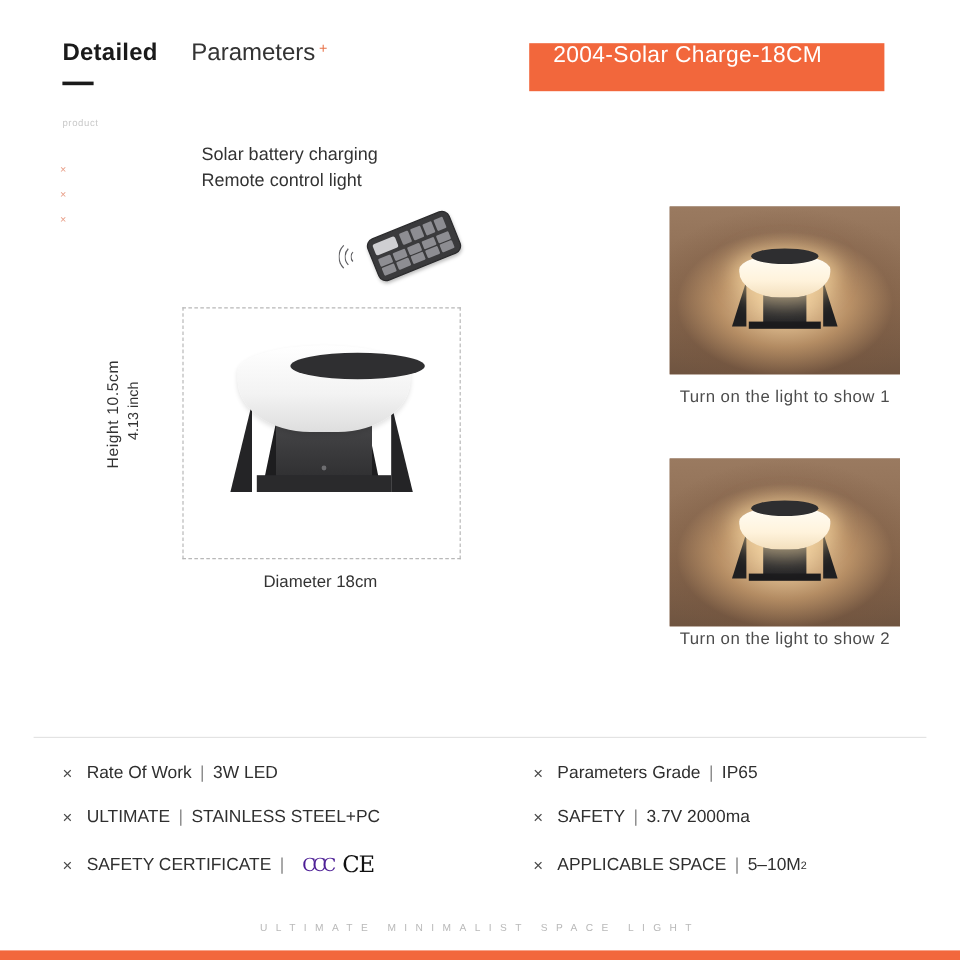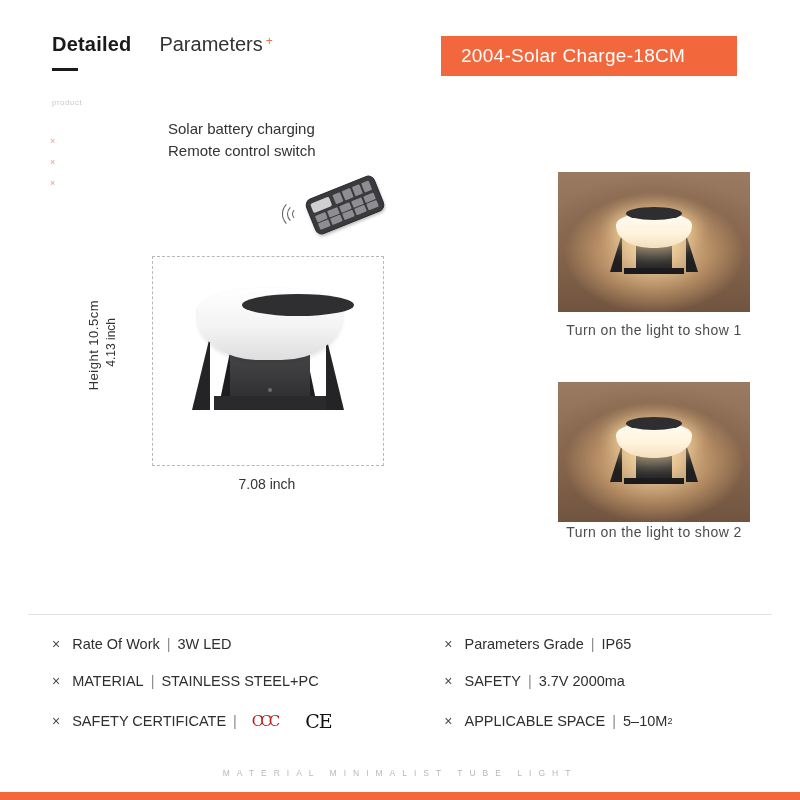--- a/index.html
+++ b/index.html
@@ -77,21 +77,20 @@
   
   .banner {
     position: absolute;
     left: 441px;
     top: 36px;
     width: 296px;
     height: 40px;
     background: #f2673c;
     background: linear-gradient(90deg,#f1663b 0%, #f0apart 100%);
     display: flex;
-    align-items: center;
   }
   .banner-text {
     color: #ffffff;
     font-size: 19px;
     margin-left: 20px;
     letter-spacing: .3px;
   }
 
   
   .feature {
@@ -394,26 +393,26 @@
   .spec-x {
     color: #4a4a4a;
     font-size: 14px;
     margin-right: 12px;
   }
   .ccc-mark {
     display: inline-block;
     margin-left: 8px;
     font-size: 15px;
     letter-spacing: -3px;
-    color: #b91c1c;
+    color: #4c1d95;
     font-family: "DejaVu Serif", serif;
   }
   .ce-mark {
     display: inline-block;
-    margin-left: 28px;
+    margin-left: 8px;
     font-size: 19px;
     font-family: "DejaVu Serif", serif;
     letter-spacing: -1px;
     color: #111;
   }
   .sup { font-size: 9px; vertical-align: super; }
 
   
   .footer-text {
     position: absolute;
@@ -446,21 +445,21 @@
   <div class="product-tag">product</div>
   <div class="tiny-x x1">×</div>
   <div class="tiny-x x2">×</div>
   <div class="tiny-x x3">×</div>
 
   <div class="banner">
     <span class="banner-text">2004-Solar Charge-18CM</span>
   </div>
 
   <div class="feature f1">Solar battery charging</div>
-  <div class="feature f2">Remote control switch</div>
+  <div class="feature f2">Remote control light</div>
 
   <div class="remote-wrap">
     <div class="wave w1"></div>
     <div class="wave w2"></div>
     <div class="wave w3"></div>
     <div class="remote-body">
       <div class="remote-screen"></div>
       <div class="remote-keys2">
         <i></i>
           <i></i>
@@ -493,21 +492,21 @@
     <div class="leg l4"></div>
     <div class="lamp-body"></div>
     <div class="lamp-base"></div>
     <div class="lamp-shade">
       <div class="lamp-shade-inner"></div>
     </div>
     <div class="lamp-dot"></div>
   </div>
 
   <div class="dim-diam">
-    <div>7.08 inch</div>
+    <div>Diameter 18cm</div>
   </div>
 
   <div class="photo p1">
     <div class="photo-bg"></div>
     <div class="mini-lamp">
       <div class="ml-leg a"></div>
       <div class="ml-leg b"></div>
       <div class="ml-body"></div>
       <div class="ml-base"></div>
       <div class="ml-shade"></div>
@@ -543,21 +542,21 @@
         <span class="spec-x">×</span>
         <span>Parameters Grade</span>
         <span style="margin:0 7px;color:#8a8a8a;">|</span>
         <span>IP65</span>
       </div>
     </div>
 
     <div class="spec-row">
       <div class="spec-cell">
         <span class="spec-x">×</span>
-        <span>MATERIAL</span>
+        <span>ULTIMATE</span>
         <span style="margin:0 7px;color:#8a8a8a;">|</span>
         <span>STAINLESS STEEL+PC</span>
       </div>
       <div class="spec-cell right">
         <span class="spec-x">×</span>
         <span>SAFETY</span>
         <span style="margin:0 7px;color:#8a8a8a;">|</span>
         <span>3.7V 2000ma</span>
       </div>
     </div>
@@ -574,16 +573,16 @@
         <span class="spec-x">×</span>
         <span>APPLICABLE SPACE</span>
         <span style="margin:0 7px;color:#8a8a8a;">|</span>
         <span>5–10M</span>
           <span class="sup">2</span>
       </div>
     </div>
 
   </div>
 
-  <div class="footer-text">MATERIAL MINIMALIST TUBE LIGHT</div>
+  <div class="footer-text">ULTIMATE MINIMALIST SPACE LIGHT</div>
   <div class="footer-bar"></div>
 
 </div>
 
 </body></html>

